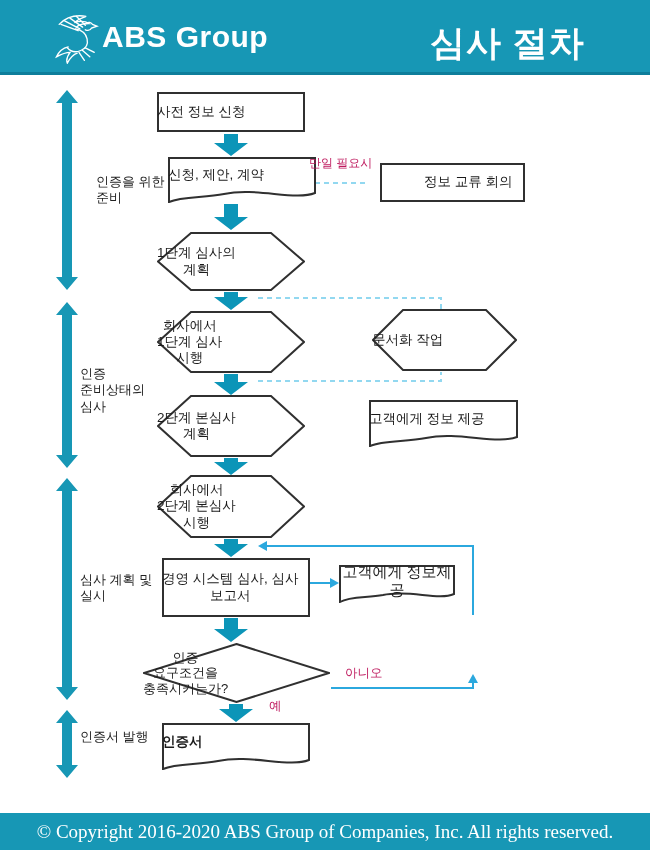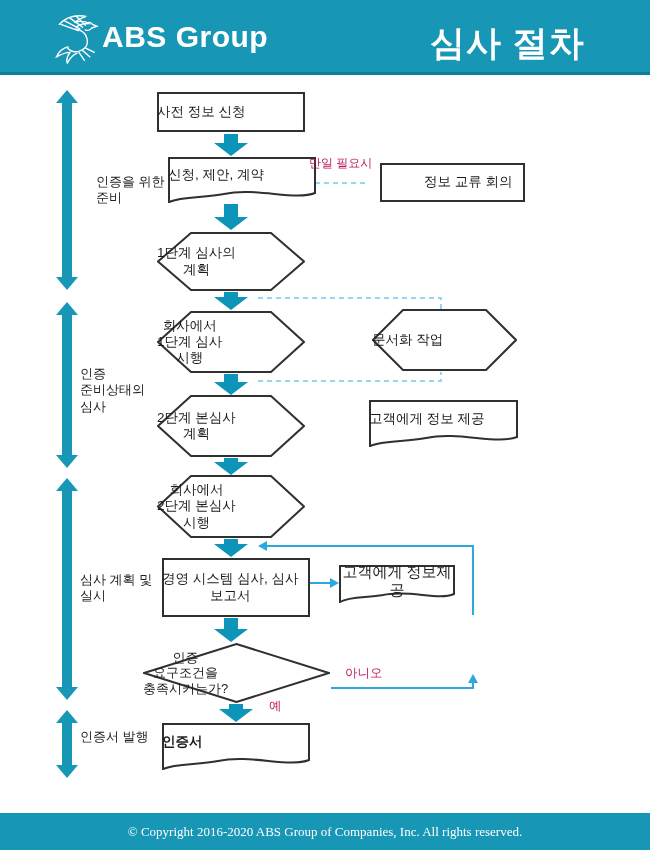--- a/index.html
+++ b/index.html
@@ -7,21 +7,21 @@
         font-family:"Liberation Sans","DejaVu Sans",sans-serif;color:#1a1a1a;}
   
   .hdr{position:absolute;left:0;top:0;width:650px;height:72px;background:#1797B5;
        border-bottom:3px solid #0E7E9B;}
   .brand-wrap{position:absolute;left:52px;top:10px;display:flex;align-items:center;}
   .brand-eagle{width:54px;height:54px;}
   .brand-txt{color:#fff;font-size:30px;font-weight:700;letter-spacing:.5px;margin-left:-4px;}
   .hdr-title{position:absolute;left:430px;top:20px;color:#fff;font-size:35px;font-weight:700;
              letter-spacing:1px;}
   .ftr{position:absolute;left:0;top:813px;width:650px;height:37px;background:#1797B5;}
-  .ftr-txt{display:block;text-align:center;line-height:37px;color:#fff;font-size:13px;
+  .ftr-txt{display:block;text-align:center;line-height:37px;color:#fff;font-size:19px;
            font-family:"Liberation Serif","DejaVu Serif",serif;}
   
   .connectors{position:absolute;left:0;top:0;width:650px;height:850px;z-index:1;pointer-events:none;}
   .flow-arrow{fill:#0C95B8;}
   .phase-arrow{fill:#1797B5;}
   .blue-line{stroke:#2BA8DE;stroke-width:2;fill:none;}
   .blue-head{fill:#2BA8DE;}
   .dash-line{stroke:#92D8F0;stroke-width:2;fill:none;stroke-dasharray:5 4;}
   
   .node{position:absolute;z-index:2;display:flex;align-items:center;justify-content:flex-start;}

